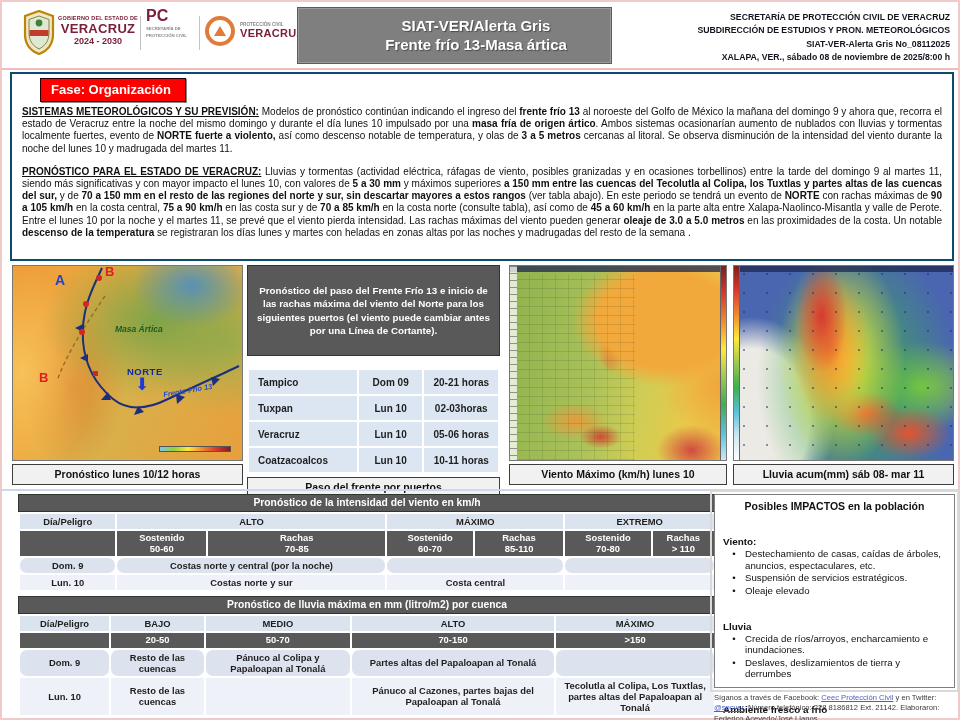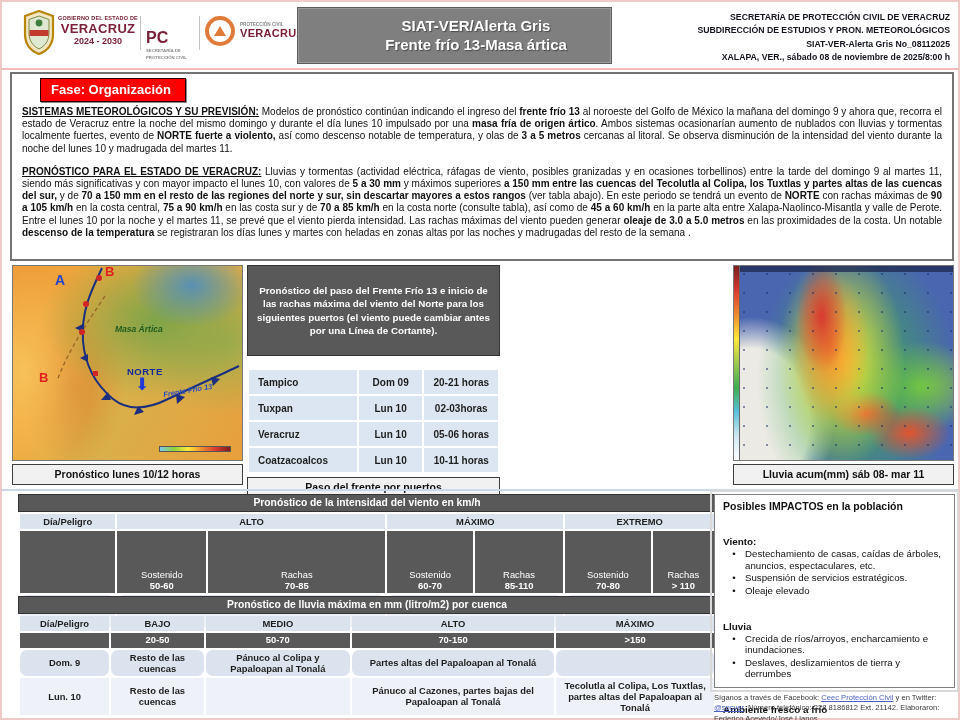--- a/index.html
+++ b/index.html
@@ -7,35 +7,35 @@
   body { font-family: "Liberation Sans", sans-serif; background: #fff; position: relative; overflow: hidden; color: #111; }
   .page { position: absolute; inset: 0; border: 2px solid #f0c9c9; background: #fff; }
 
   
   .crest { position: absolute; left: 20px; top: 8px; }
   .gov-txt { position: absolute; left: 56px; top: 13px; width: 80px; text-align: center; color: #7a2038; }
   .gov-l1 { font-size: 5.5px; font-weight: 700; letter-spacing: .2px; }
   .gov-l2 { font-size: 13px; font-weight: 800; letter-spacing: .3px; }
   .gov-l3 { font-size: 9px; font-weight: 700; }
   .vdiv { position: absolute; top: 14px; width: 1px; height: 34px; background: #c3c3c3; }
-  .pc-logo { position: absolute; left: 144px; top: 28px; width: 48px; text-align: left; }
+  .pc-logo { position: absolute; left: 144px; top: 6px; width: 48px; text-align: left; }
   .pc-big { font-size: 16px; font-weight: 800; color: #7a2038; line-height: 1; }
   .pc-sub { font-size: 4.3px; color: #8a8a8a; font-weight: 700; margin-top: 2px; line-height: 1.25; }
   .cp-circle { position: absolute; left: 203px; top: 14px; width: 30px; height: 30px; border-radius: 50%; border: 4px solid #e07b39; background: #fff; display: flex; align-items: center; justify-content: center; }
   .cp-tri { width: 0; height: 0; border-left: 6px solid transparent; border-right: 6px solid transparent; border-bottom: 10px solid #e07b39; }
   .pcv-txt { position: absolute; left: 238px; top: 20px; width: 70px; }
   .pcv-l1 { font-size: 4.6px; color: #8a8a8a; font-weight: 700; }
   .pcv-l2 { font-size: 11px; color: #7a2038; font-weight: 800; letter-spacing: .3px; }
   .title-box { position: absolute; left: 295px; top: 5px; width: 315px; height: 57px; background: #7f7f7f; border: 1px solid #5c5c5c; box-shadow: inset 0 0 0 1px #9a9a9a; color: #fff; display: flex; flex-direction: column; align-items: center; justify-content: center; text-shadow: 1px 1px 1px #4a4a4a; padding-left: 43px; }
   .title-l { font-size: 15px; font-weight: 800; line-height: 1.25; }
   .hdr-right { position: absolute; right: 8px; top: 9px; width: 335px; text-align: right; font-size: 8.7px; font-weight: 700; color: #14141e; line-height: 1.55; }
   .hdr-rule { position: absolute; left: 0; right: 0; top: 66px; height: 2px; background: #f3bcbc; }
 
   
-  .txt-box { position: absolute; left: 8px; top: 70px; width: 944px; height: 189px; border: 2px solid #737373; background: #fff; padding: 4px 10px 4px 10px; }
+  .txt-box { position: absolute; left: 8px; top: 70px; width: 944px; height: 189px; border: 2px solid #0c4a6e; background: #fff; padding: 4px 10px 4px 10px; }
   .fase { display: inline-block; margin-left: 18px; background: #fe0000; border: 1px solid #2a0000; color: #fff; font-weight: 800; font-size: 13px; padding: 3px 14px 4px 10px; box-shadow: 1px 1px 0 #888; }
   .para { font-size: 10px; line-height: 1.22; text-align: justify; color: #101010; }
   .para.p1 { margin-top: 4px; }
   .para.p2 { margin-top: 11px; }
 
   
   .panel { position: absolute; top: 263px; }
   .cap { margin-top: 3px; border: 1px solid #3d3d3d; background: #f1f1f1; text-align: center; font-weight: 700; font-size: 10.5px; padding: 3px 0 4px 0; color: #111; }
   .mapframe { position: relative; border: 1px solid #777; overflow: hidden; height: 196px; }
 
@@ -106,25 +106,25 @@
   .hr1 { position: absolute; left: 0; right: 0; top: 487px; height: 2px; background: #cdd7ea; }
   .sec { position: absolute; left: 16px; width: 698px; }
   .sec-title { background: #595959; border: 1px solid #333; color: #fff; font-weight: 700; font-size: 10.3px; text-align: center; padding: 2px 0 3px 0; }
   table.grid { width: 100%; border-collapse: separate; border-spacing: 2px; table-layout: fixed; }
   table.grid td { font-size: 9.4px; text-align: center; padding: 2px 3px; font-weight: 700; color: #1e1e1e; }
   td.hd { background: #dbe3ee; }
   td.dk { background: #595959; color: #fff !important; line-height: 1.12; }
   td.r1 { background: #dce3ee; border-radius: 7px; }
   td.r2 { background: #eef1f7; }
   td.dayc { text-align: center; }
-  .l2s { font-weight: 400; margin-top: 37px; }
+  .l2s { font-weight: 700; }
 
   
   .impacts { position: absolute; left: 712px; top: 492px; width: 241px; height: 194px; background: #fff; border: 1px solid #7f7f7f; outline: 2px solid #d9d9d9; outline-offset: 2px; padding: 5px 8px 0 8px; }
-  .imp-title { text-align: left; font-weight: 800; font-size: 10.5px; margin-bottom: 8px; }
+  .imp-title { text-align: center; font-weight: 800; font-size: 10.5px; margin-bottom: 8px; }
   .imp-h { font-weight: 800; font-size: 9.9px; margin-top: 24px; }
   .imp-row { display: flex; font-size: 9.7px; line-height: 1.2; margin: 1px 0; }
   .blt { width: 22px; text-align: center; flex: 0 0 22px; }
   .btx { flex: 1; }
   .footer { position: absolute; left: 712px; top: 691px; width: 243px; font-size: 7.6px; color: #3a3a3a; line-height: 1.35; }
   .lnk { color: #4a5fc4; text-decoration: underline; cursor: pointer; }
 </style>
 </head>
 <body>
 
@@ -228,20 +228,30 @@
       <tr>
         <td class="pname">Coatzacoalcos</td>
         <td class="pday">Lun 10</td>
         <td>10-11 horas</td>
       </tr>
     </tbody>
       </table>
     <div class="cap">Paso del frente por puertos</div>
   </div>
 
+  <div class="panel" style="left:507px;width:218px">
+    <div class="mapframe">
+      <div class="map2-bg"></div>
+      <div class="map2-tex"></div>
+      <div class="topstrip"></div>
+      <div class="ticks-left"></div>
+      <div class="cbar-right"></div>
+    </div>
+    <div class="cap">Viento Máximo (km/h) lunes 10</div>
+  </div>
 
   <div class="panel" style="left:731px;width:221px">
     <div class="mapframe">
       <div class="map3-bg"></div>
       <div class="map3-spk"></div>
       <div class="topstrip"></div>
       <div class="cbar-left"></div>
     </div>
     <div class="cap">Lluvia acum(mm) sáb 08- mar 11</div>
   </div>

